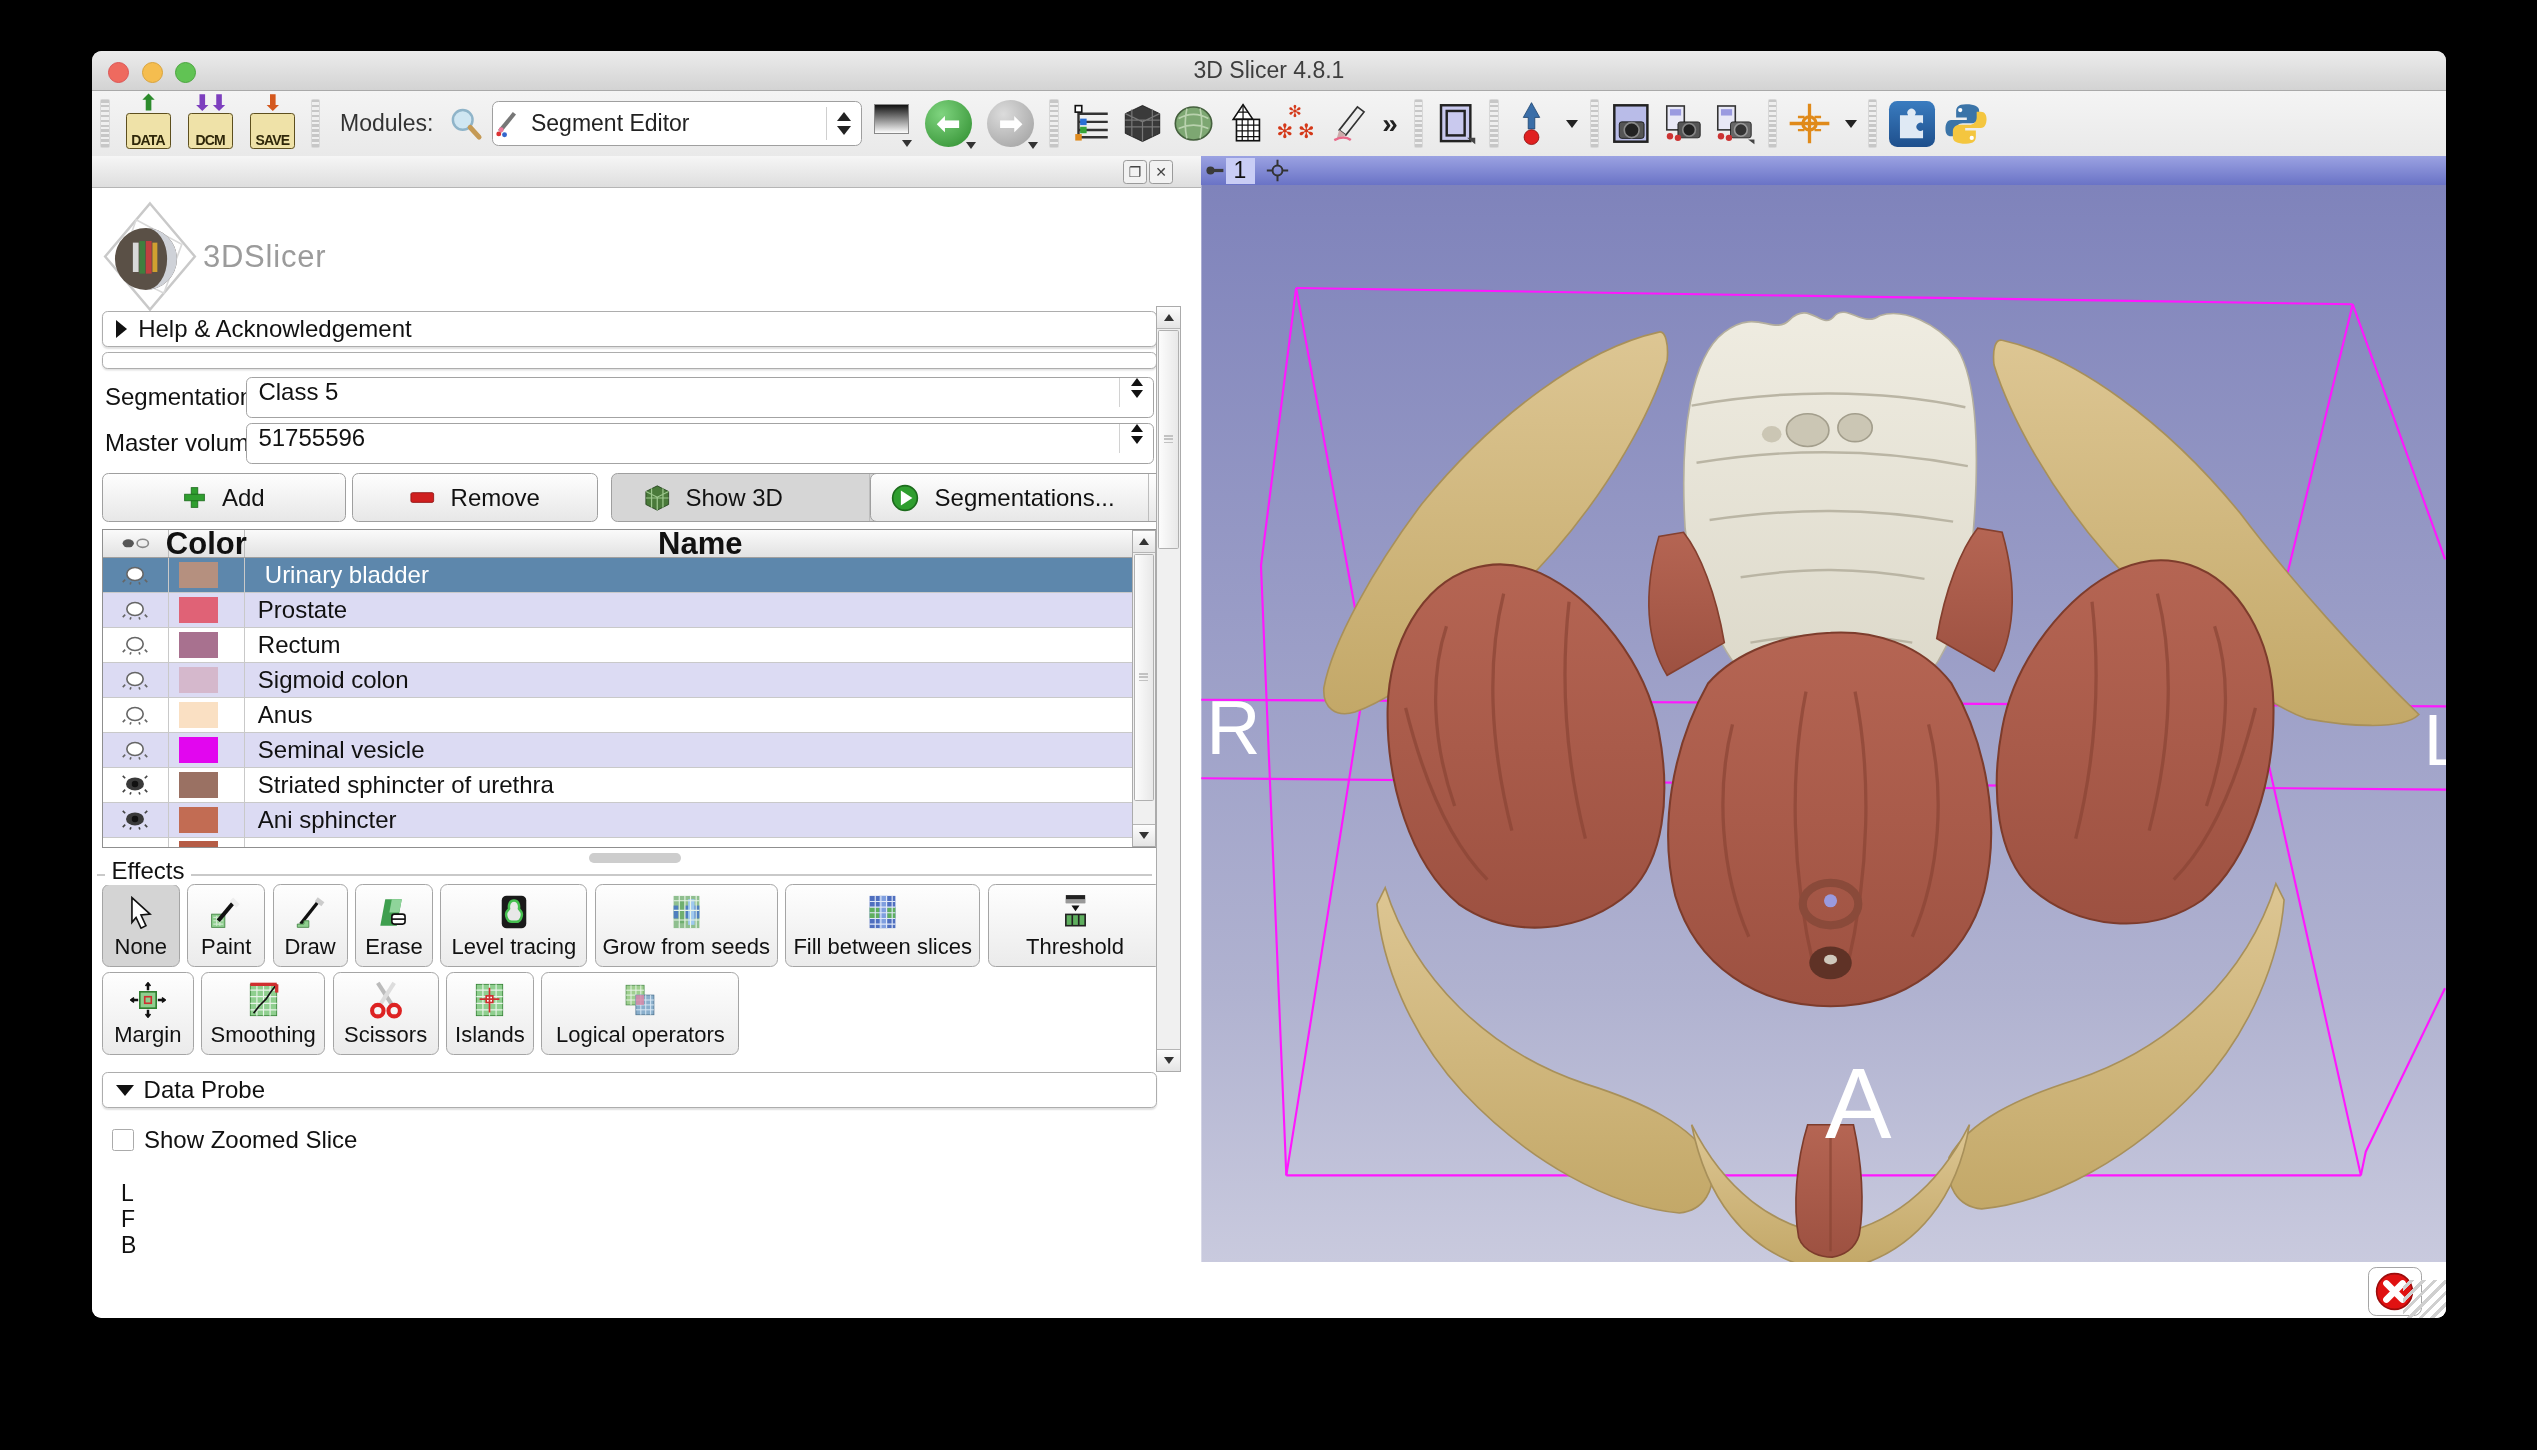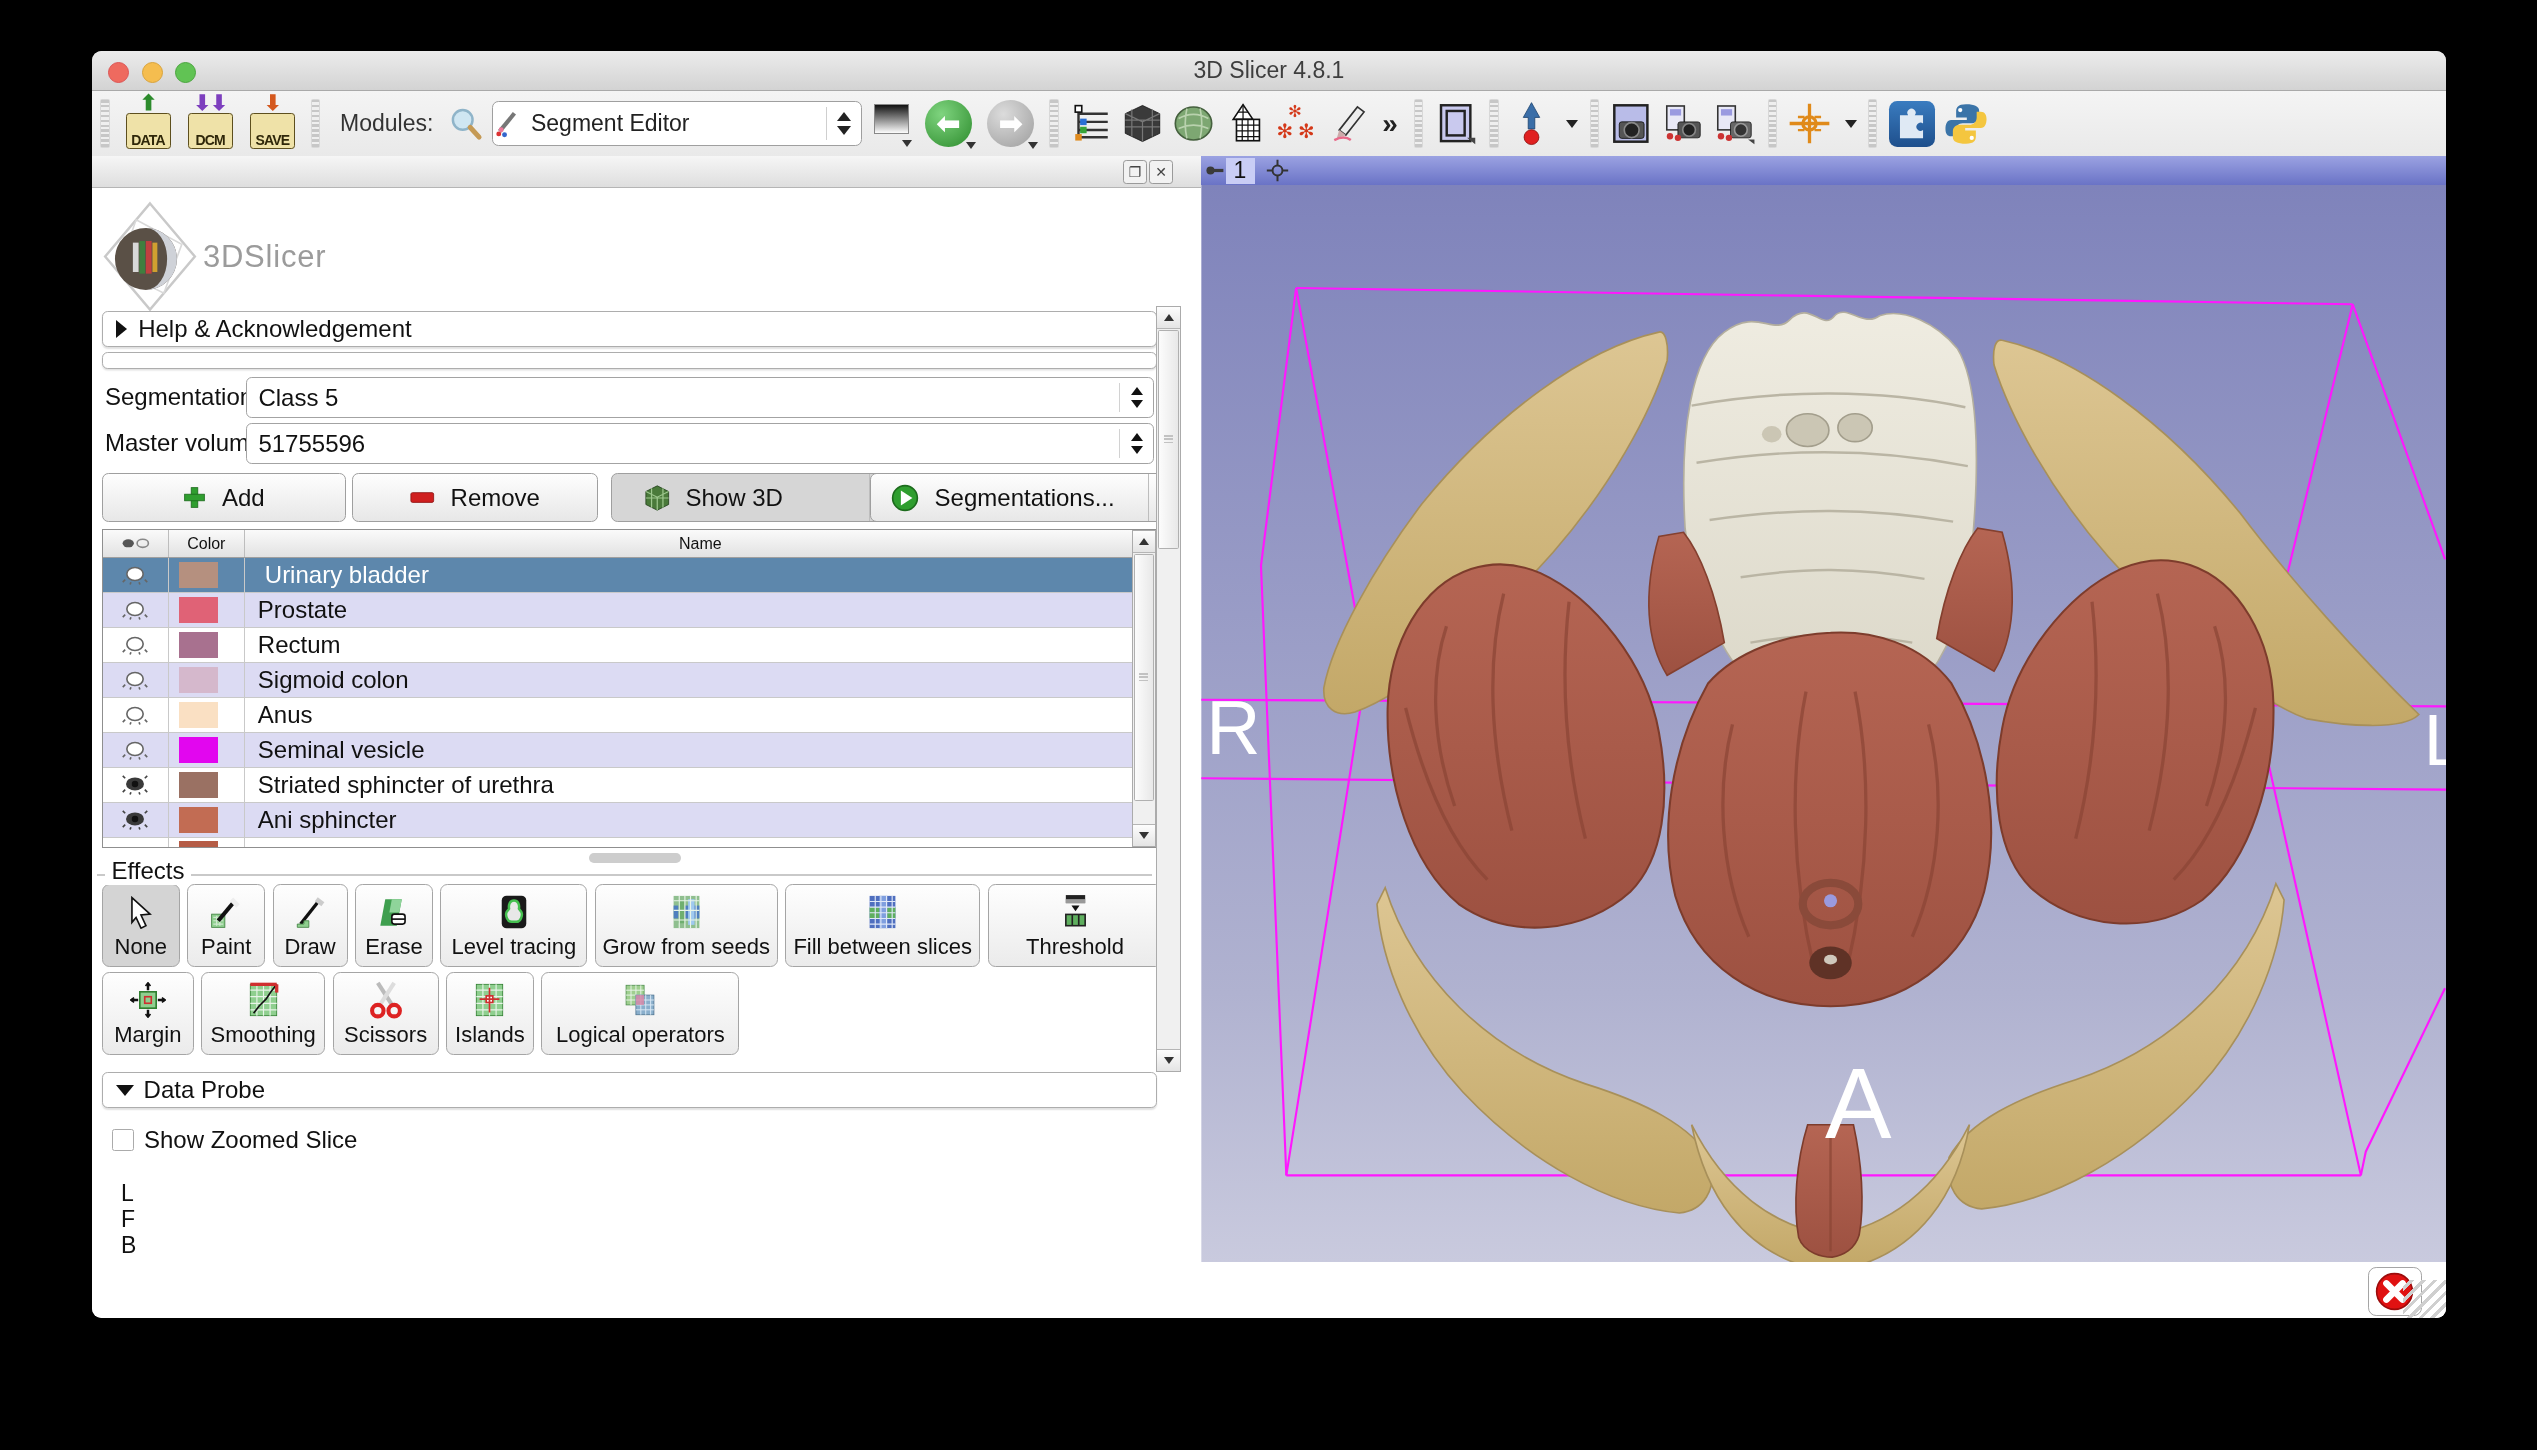--- a/index.html
+++ b/index.html
@@ -45,34 +45,34 @@
   .dockbtn{position:absolute;top:4.1px;width:22px;height:22px;border:0.8px solid #9a9a9a;border-radius:3.3px;background:#f2f2f2;display:flex;align-items:center;justify-content:center;font-size:14px;color:#444;}
   
   .logo{position:absolute;left:4.9px;top:39px;display:flex;align-items:center;}
   .logotext{font-size:31px;color:#9b9b9b;letter-spacing:0.8px;}
   
   .wbar{position:absolute;background:#fff;border:0.8px solid #adadad;border-radius:5.7px;box-shadow:0 1.6px 1.6px rgba(0,0,0,.12);display:flex;align-items:center;}
   .tri-r{width:0;height:0;border-top:9px solid transparent;border-bottom:9px solid transparent;border-left:11.4px solid #111;margin:0 11.4px 0 13px;}
   .tri-d{width:0;height:0;border-left:9px solid transparent;border-right:9px solid transparent;border-top:11.4px solid #111;margin:0 9.8px 0 13px;}
   .bartxt{font-size:24px;color:#111;}
   .formlbl{position:absolute;font-size:24px;color:#111;line-height:38px;}
-  .combo{position:absolute;height:39px;background:#fff;border:1.6px solid #a3a3a3;border-radius:5.7px;display:flex;align-items:center;}
+  .combo{position:absolute;height:39px;background:#fff;border:1.6px solid #a3a3a3;border-radius:5.7px;display:flex;align-items:flex-start;}
   .combo .txt{flex:1;font-size:24px;color:#111;margin-left:11.4px;}
   .combo .divv{width:0.8px;height:29px;background:#d2d2d2;}
   .combo .spin{width:33px;display:flex;flex-direction:column;align-items:center;gap:4.1px;}
   .combo .au{width:0;height:0;border-left:6.5px solid transparent;border-right:6.5px solid transparent;border-bottom:8.2px solid #111;}
   .combo .ad{width:0;height:0;border-left:6.5px solid transparent;border-right:6.5px solid transparent;border-top:8.2px solid #111;}
   
   .abtn{position:absolute;height:47px;background:linear-gradient(#fefefe,#e7e7e7);border:0.8px solid #9f9f9f;border-radius:6.5px;display:flex;align-items:center;justify-content:center;font-size:24px;color:#111;gap:16px;}
   .abtn.pressed{background:#d6d6d6;}
   .abtn .dd{width:24.5px;align-self:stretch;border-left:0.8px solid #bdbdbd;display:flex;align-items:center;justify-content:center;}
   .abtn .ddt{width:0;height:0;border-left:5.7px solid transparent;border-right:5.7px solid transparent;border-top:7.4px solid #222;}
   
   .tbl{position:absolute;left:9.8px;top:373px;width:1053px;height:317px;border:0.8px solid #8f8f8f;background:#fff;overflow:hidden;}
-  .thead{height:27px;display:flex;background:linear-gradient(#fafafa,#e2e2e2);border-bottom:0.8px solid #9f9f9f;font-weight:normal;font-size:16px;color:#111;justify-content:center;}
+  .thead{height:27px;display:flex;background:linear-gradient(#fafafa,#e2e2e2);border-bottom:0.8px solid #9f9f9f;font-weight:bold;font-size:31px;color:#111;justify-content:center;}
   .th{display:flex;align-items:center;justify-content:center;border-right:0.8px solid #bdbdbd;}
   .trow{height:34px;display:flex;border-bottom:0.8px solid #c9c9c9;align-items:stretch;background:#fff;}
   .trow.alt{background:#dcdbf3;}
   .trow.sel{background:#5d87ac;}
   .trow.sel .nm{color:#fff;margin-left:20px;}
   .tc-eye{width:65px;display:flex;align-items:center;justify-content:center;border-right:0.8px solid #c9c9c9;}
   .tc-col{width:75px;display:flex;align-items:center;border-right:0.8px solid #c9c9c9;}
   .swatch{width:39px;height:26px;margin-left:9.8px;}
   .tc-nm{flex:1;display:flex;align-items:center;}
   .nm{font-size:24px;color:#111;margin-left:13px;white-space:nowrap;}

